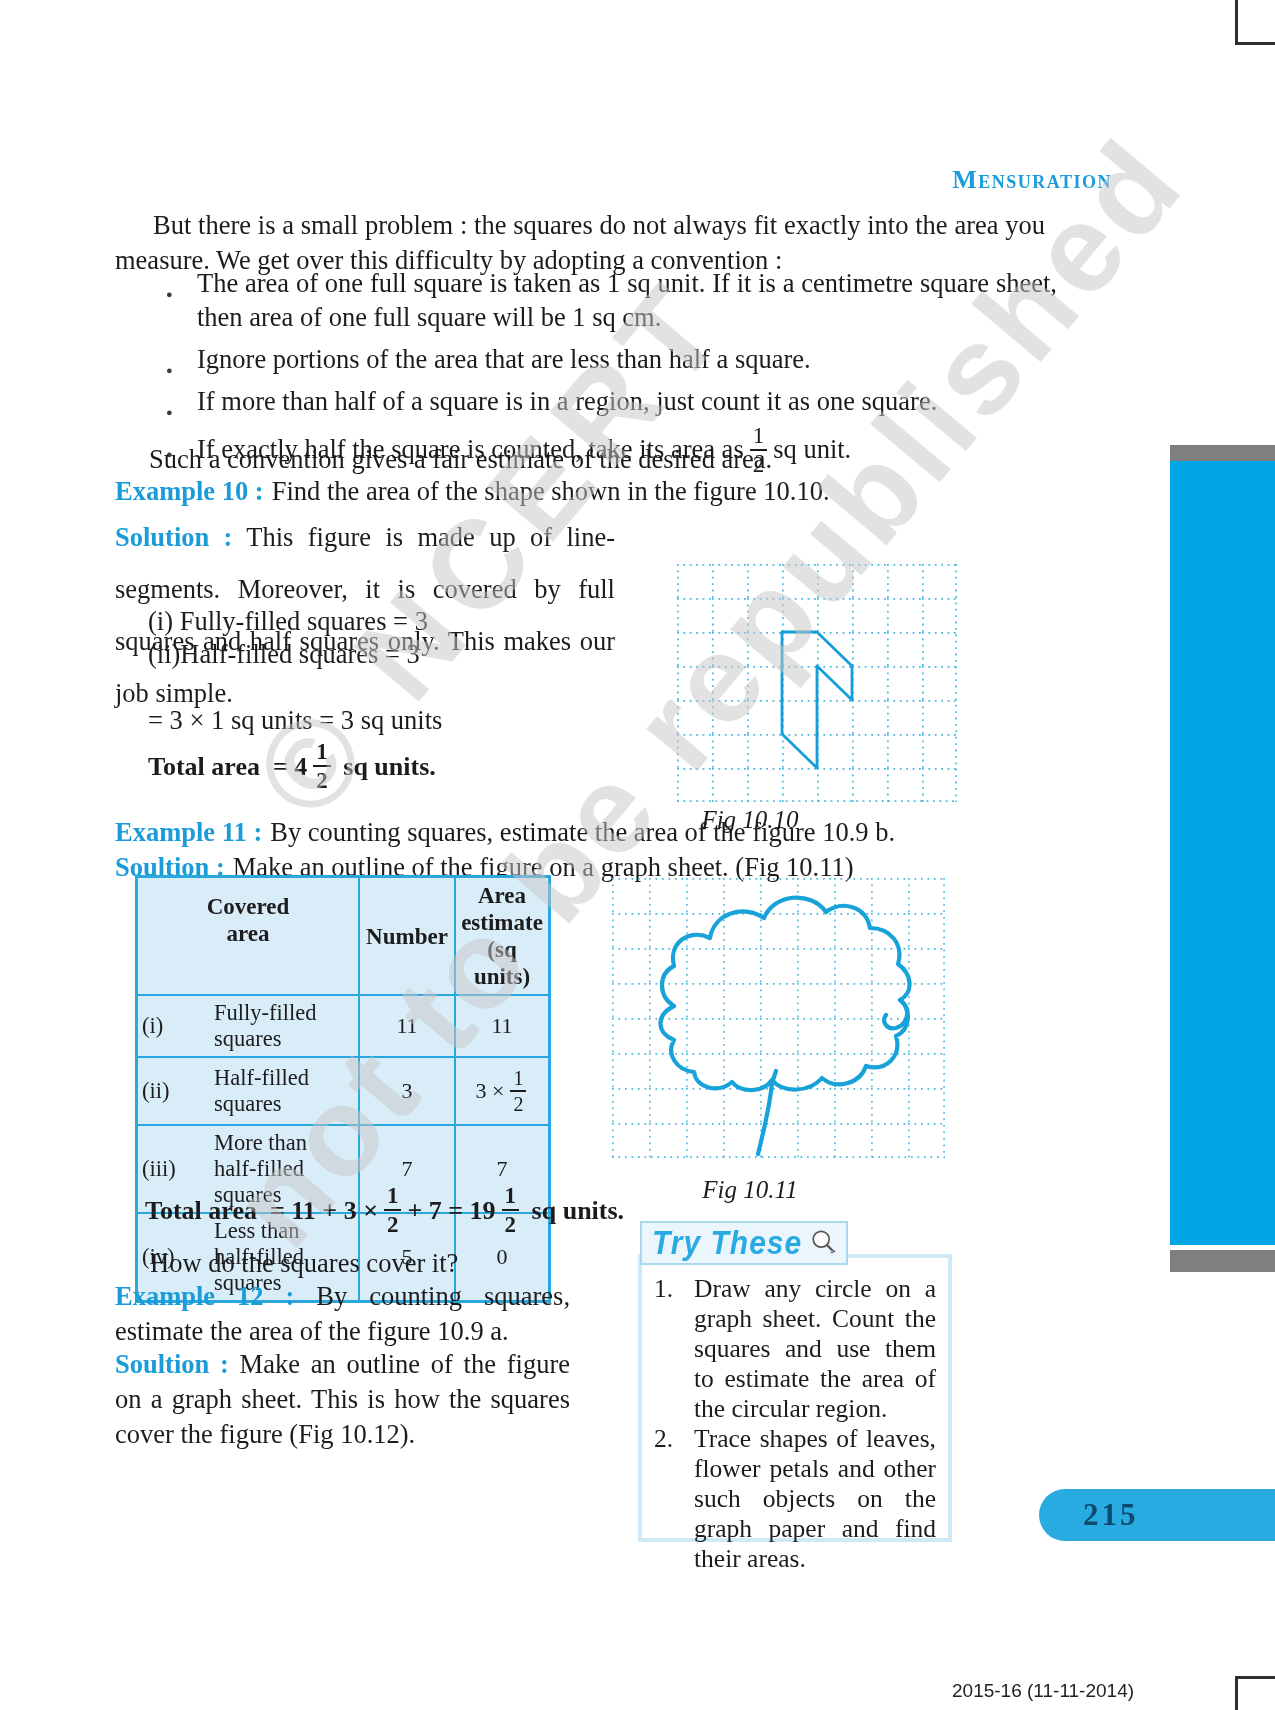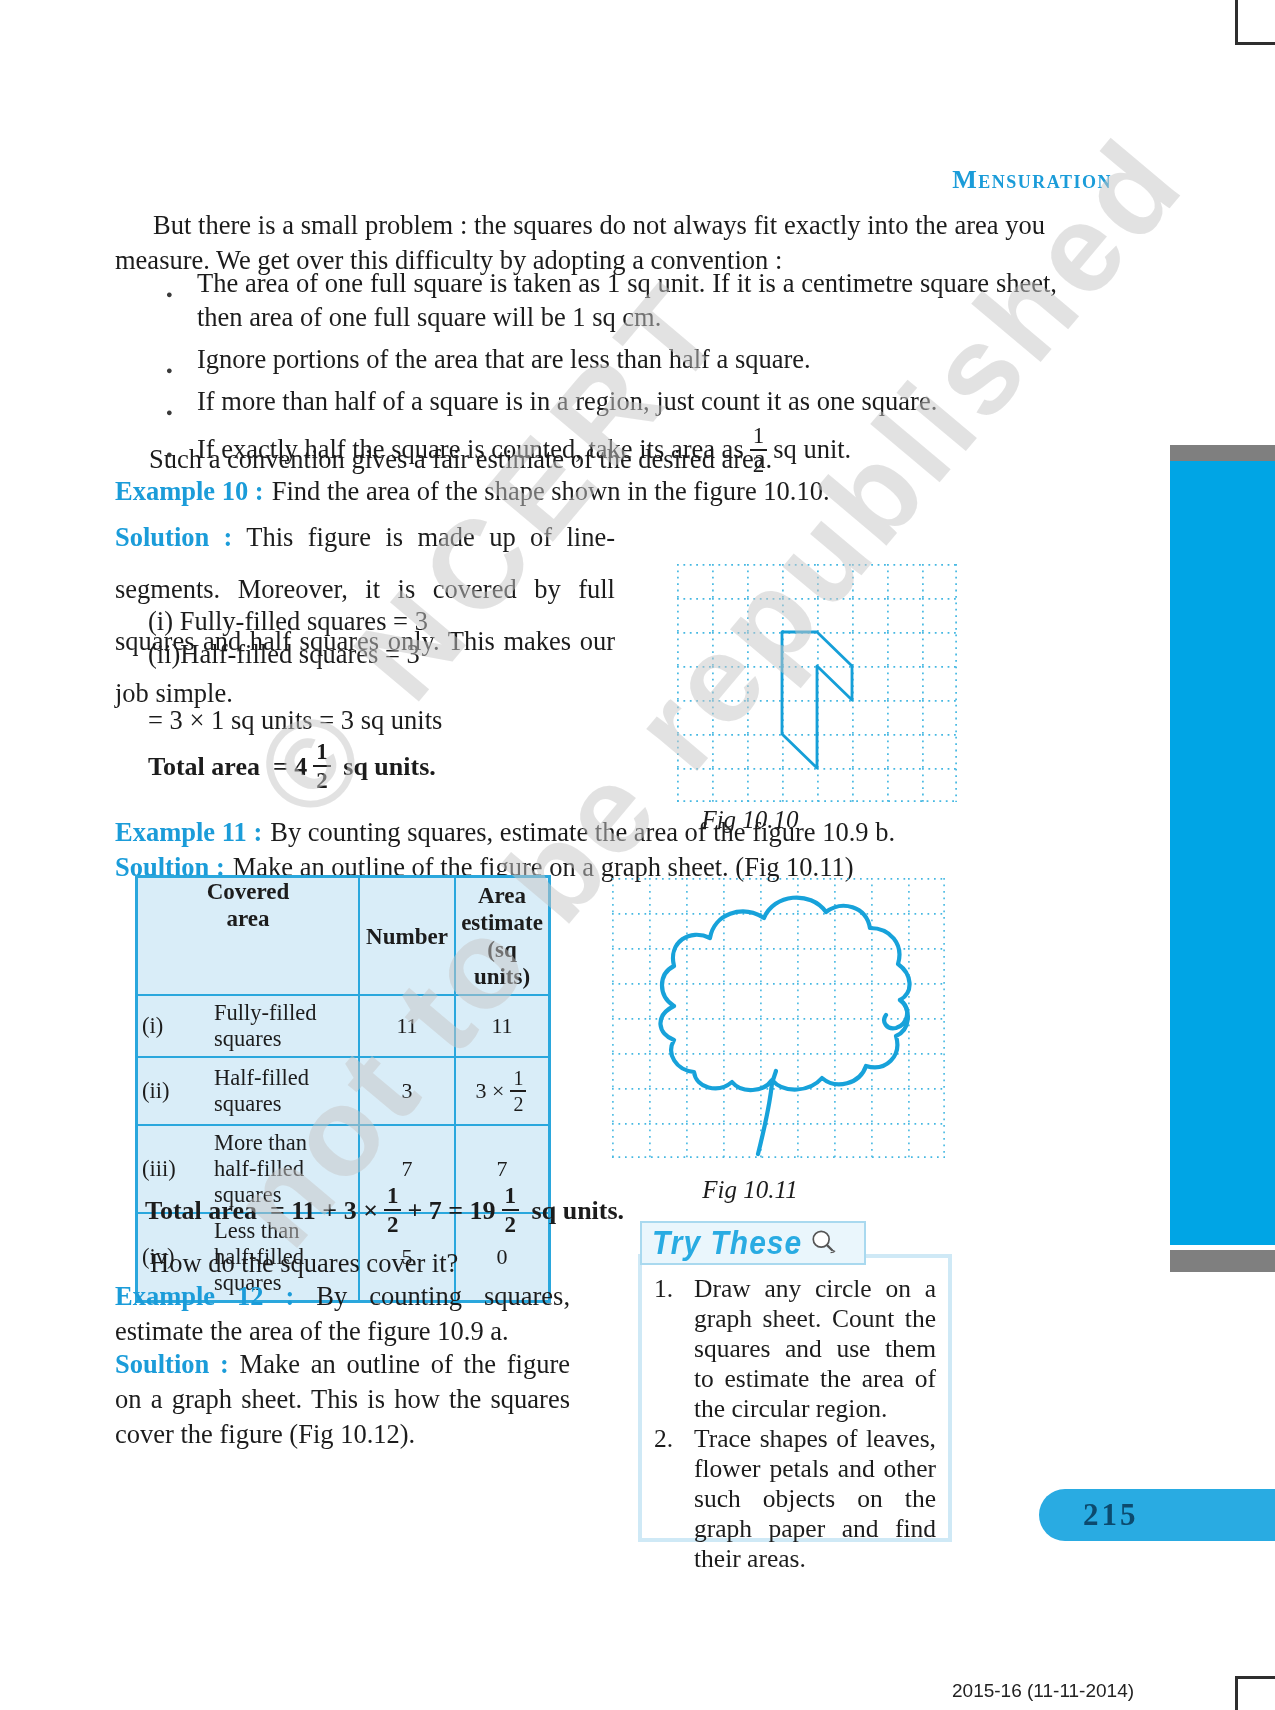--- a/index.html
+++ b/index.html
@@ -63,36 +63,36 @@
   
   .tbl{position:absolute;left:135px;top:875px;width:410px;background:#d9edf8;
        border:3px solid #2aa7dd;}
   .trow{display:flex;border-top:2.5px solid #2aa7dd;}
   .trow:first-child{border-top:none;}
   .tc{padding:4px 4px;}
   .c1{width:212px;border-right:2.5px solid #2aa7dd;flex:none;}
   .c2{width:86px;border-right:2.5px solid #2aa7dd;flex:none;display:flex;align-items:center;justify-content:center;}
   .c3{flex:1;display:flex;align-items:center;justify-content:center;}
   .thead .tc{font-weight:bold;text-align:center;font-size:23px;line-height:27px;white-space:pre-line;}
-  .thead .c1{display:flex;align-items:flex-start;justify-content:center;padding-top:0;}
+  .thead .c1{display:flex;align-items:flex-start;justify-content:center;padding-top:15px;}
   .thead{min-height:82px;}
   .rlab{display:flex;align-items:center;font-size:22.5px;line-height:26px;}
   .rnum{width:52px;flex:none;}
   .rtxt{white-space:pre-line;margin-left:20px;}
   .cellv{font-size:22px;}
   .r1{min-height:40px;}.r2{min-height:66px;}.r3{min-height:56px;}.r4{min-height:56px;}
   .tbl .frac{font-size:20px;margin:0 2px 0 6px;}
 
   
   .tt-box{position:absolute;left:638px;top:1254px;width:314px;height:288px;
           border:4px solid #cfe9f6;background:#fff;box-sizing:border-box;
           padding:16px 8px 8px 12px;z-index:1;}
   .tt-title{position:absolute;left:640px;top:1221px;height:38px;background:#eaf6fc;
             border:2px solid #a9d9ef;display:flex;align-items:center;gap:8px;
-            padding:1px 26px 1px 10px;z-index:2;}
+            padding:1px 8px 1px 10px;z-index:2;}
   .tt-title .txt{font-family:"Liberation Sans",sans-serif;font-weight:bold;font-style:italic;
                  color:#29abe2;font-size:30px;letter-spacing:1px;transform:scaleY(1.08);}
   .tt-list{list-style:none;margin:0;padding:0;}
   .tt-list li{display:flex;font-size:25.5px;line-height:30px;margin-bottom:0;}
   .tt-list .n{width:40px;flex:none;}
   .tt-list .t{flex:1;text-align:justify;padding-right:4px;}
 
   
   .badge{position:absolute;left:1039px;top:1489px;width:236px;height:52px;background:#29abe2;
          border-radius:28px 0 0 28px;z-index:10;display:flex;align-items:center;}

